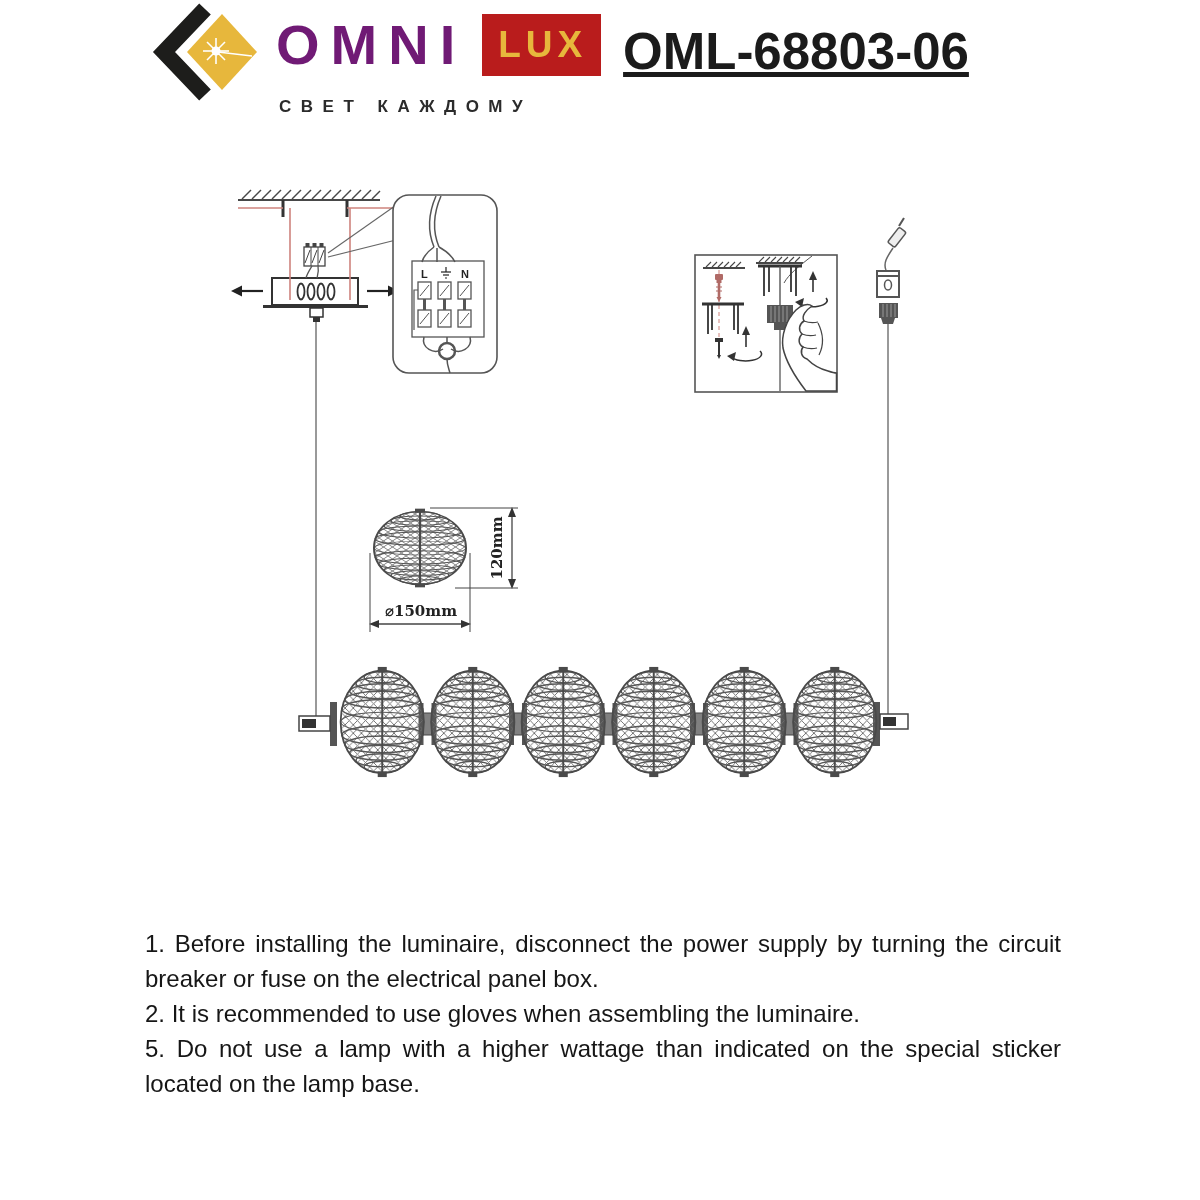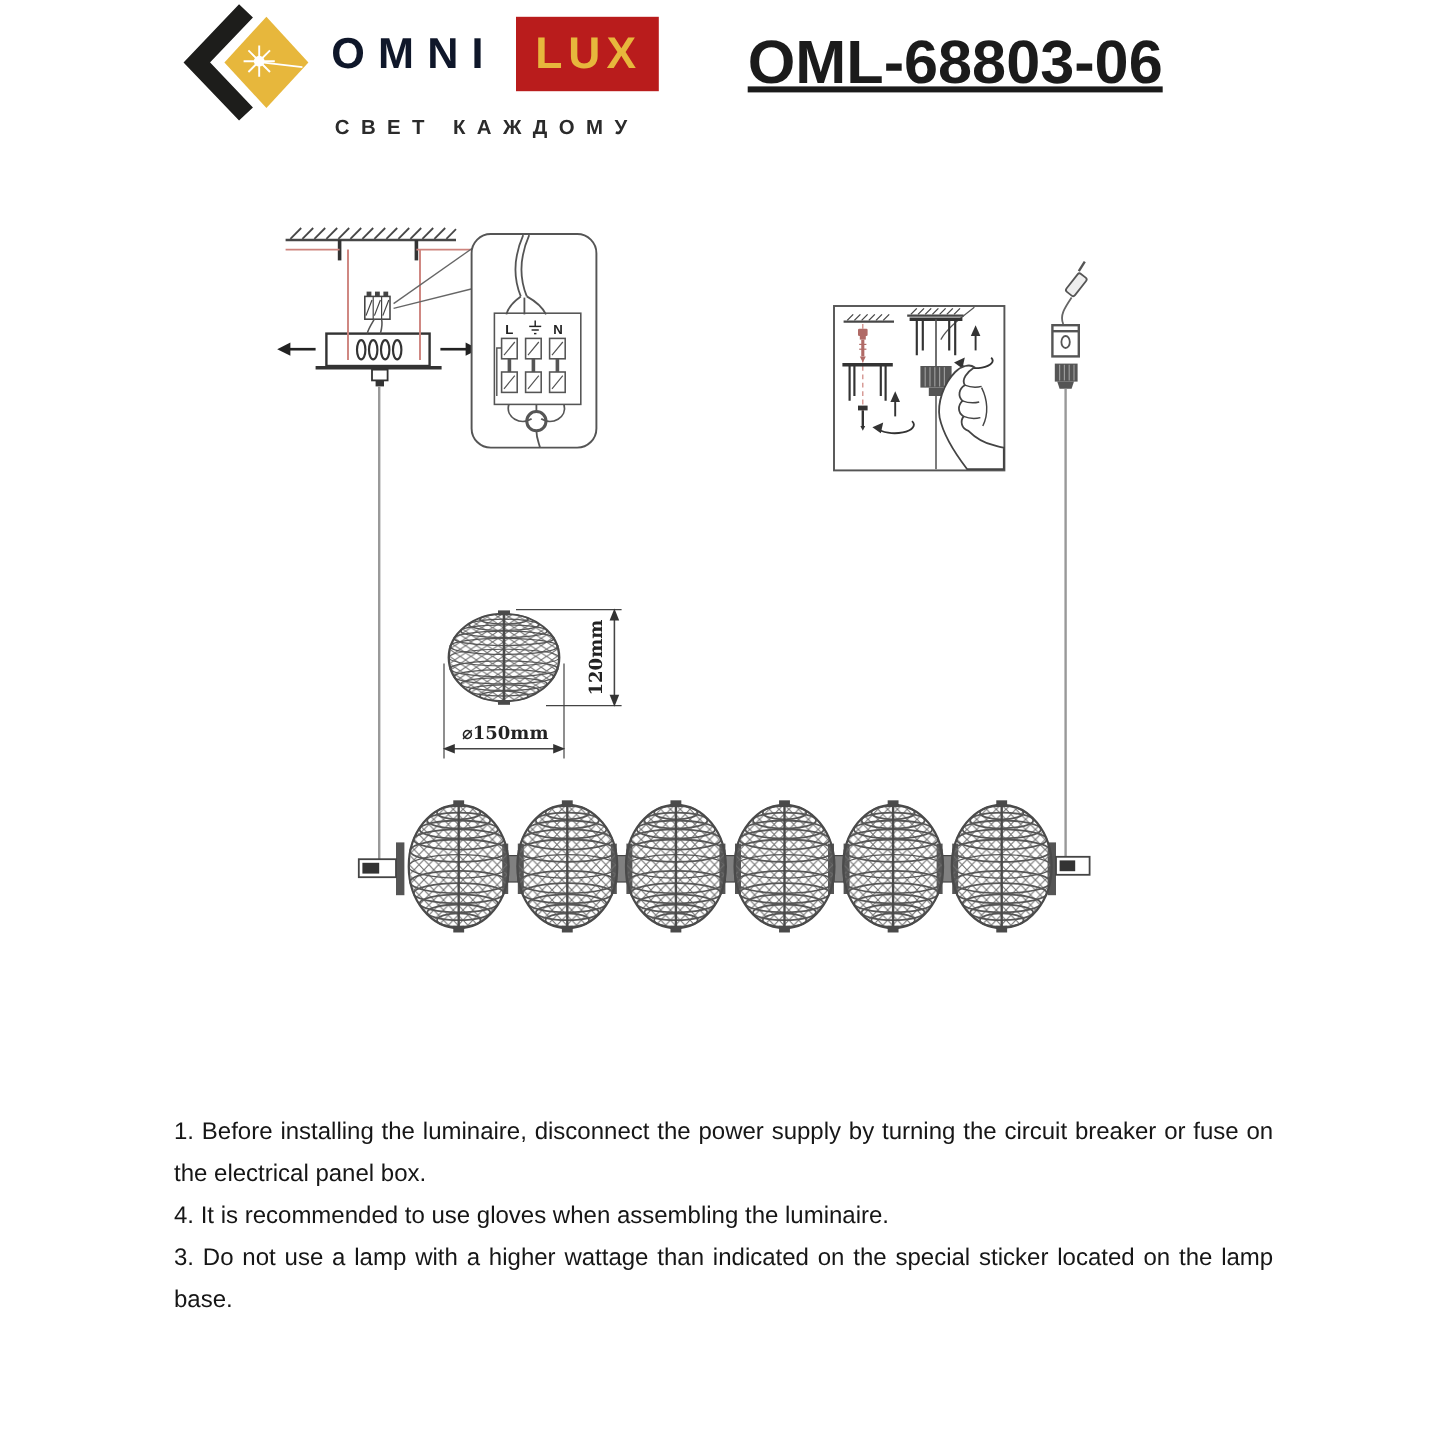--- a/index.html
+++ b/index.html
@@ -5,37 +5,37 @@
   html,body{margin:0;padding:0;}
   body{
     width:1200px;height:1200px;position:relative;background:#ffffff;overflow:hidden;
     font-family:"Liberation Sans","DejaVu Sans",sans-serif;color:#1a1a1a;
   }
   .abs{position:absolute;}
   
   .brand-block{left:276px;top:14px;}
   .brand-row{display:flex;align-items:center;gap:16px;}
   .brand-primary{
-    font-size:36px;font-weight:700;letter-spacing:11px;color:#0f172a;line-height:1;
+    font-size:56px;font-weight:700;letter-spacing:11px;color:#701a75;line-height:1;
   }
   .brand-lux-box{
     background:#b91c1c;color:#e7b73c;font-weight:700;font-size:37px;
     padding:12px 14px 13px 16px;letter-spacing:5px;line-height:1;text-align:right;
   }
   .brand-tagline{
     margin-top:21px;margin-left:3px;font-size:17px;font-weight:700;
     letter-spacing:9.5px;color:#2b2b2b;white-space:nowrap;
   }
   .model-number{
     left:592px;top:22px;width:408px;text-align:center;
     font-size:51px;font-weight:700;letter-spacing:0px;color:#1b1b1b;white-space:nowrap;text-decoration:underline;
   }
   
   .instructions{
-    left:145px;top:926px;width:916px;font-size:20px;line-height:35px;color:#161616;
+    left:145px;top:926px;width:916px;font-size:24px;line-height:35px;color:#161616;
   }
   .instructions p{margin:0;text-align:justify;text-align-last:left;}
   
   .diagram-svg{left:0;top:0;width:1200px;height:1200px;}
   .dimtext{
     font-family:"DejaVu Serif","Liberation Serif","DejaVu Sans",serif;
     font-size:15px;font-weight:700;fill:#222;
   }
   .termtext{font-family:"Liberation Sans","DejaVu Sans",sans-serif;font-size:11px;font-weight:700;fill:#222;}
 </style>
@@ -345,15 +345,15 @@
     <use href="#globe" x="427.5" y="666" width="90.5" height="112"></use>
     <use href="#globe" x="518" y="666" width="90.5" height="112"></use>
     <use href="#globe" x="608.5" y="666" width="90.5" height="112"></use>
     <use href="#globe" x="699" y="666" width="90.5" height="112"></use>
     <use href="#globe" x="789.5" y="666" width="90.5" height="112"></use>
   </g>
 </svg>
 
 <div class="abs instructions">
   <p>1. Before installing the luminaire, disconnect the power supply by turning the circuit breaker or fuse on the electrical panel box.</p>
-  <p>4. It is recommended to use gloves when assembling the luminaire.</p>
-  <p>3. Do not use a lamp with a higher wattage than indicated on the special sticker located on the lamp base.</p>
+  <p>2. It is recommended to use gloves when assembling the luminaire.</p>
+  <p>5. Do not use a lamp with a higher wattage than indicated on the special sticker located on the lamp base.</p>
 </div>
 
 </body></html>

